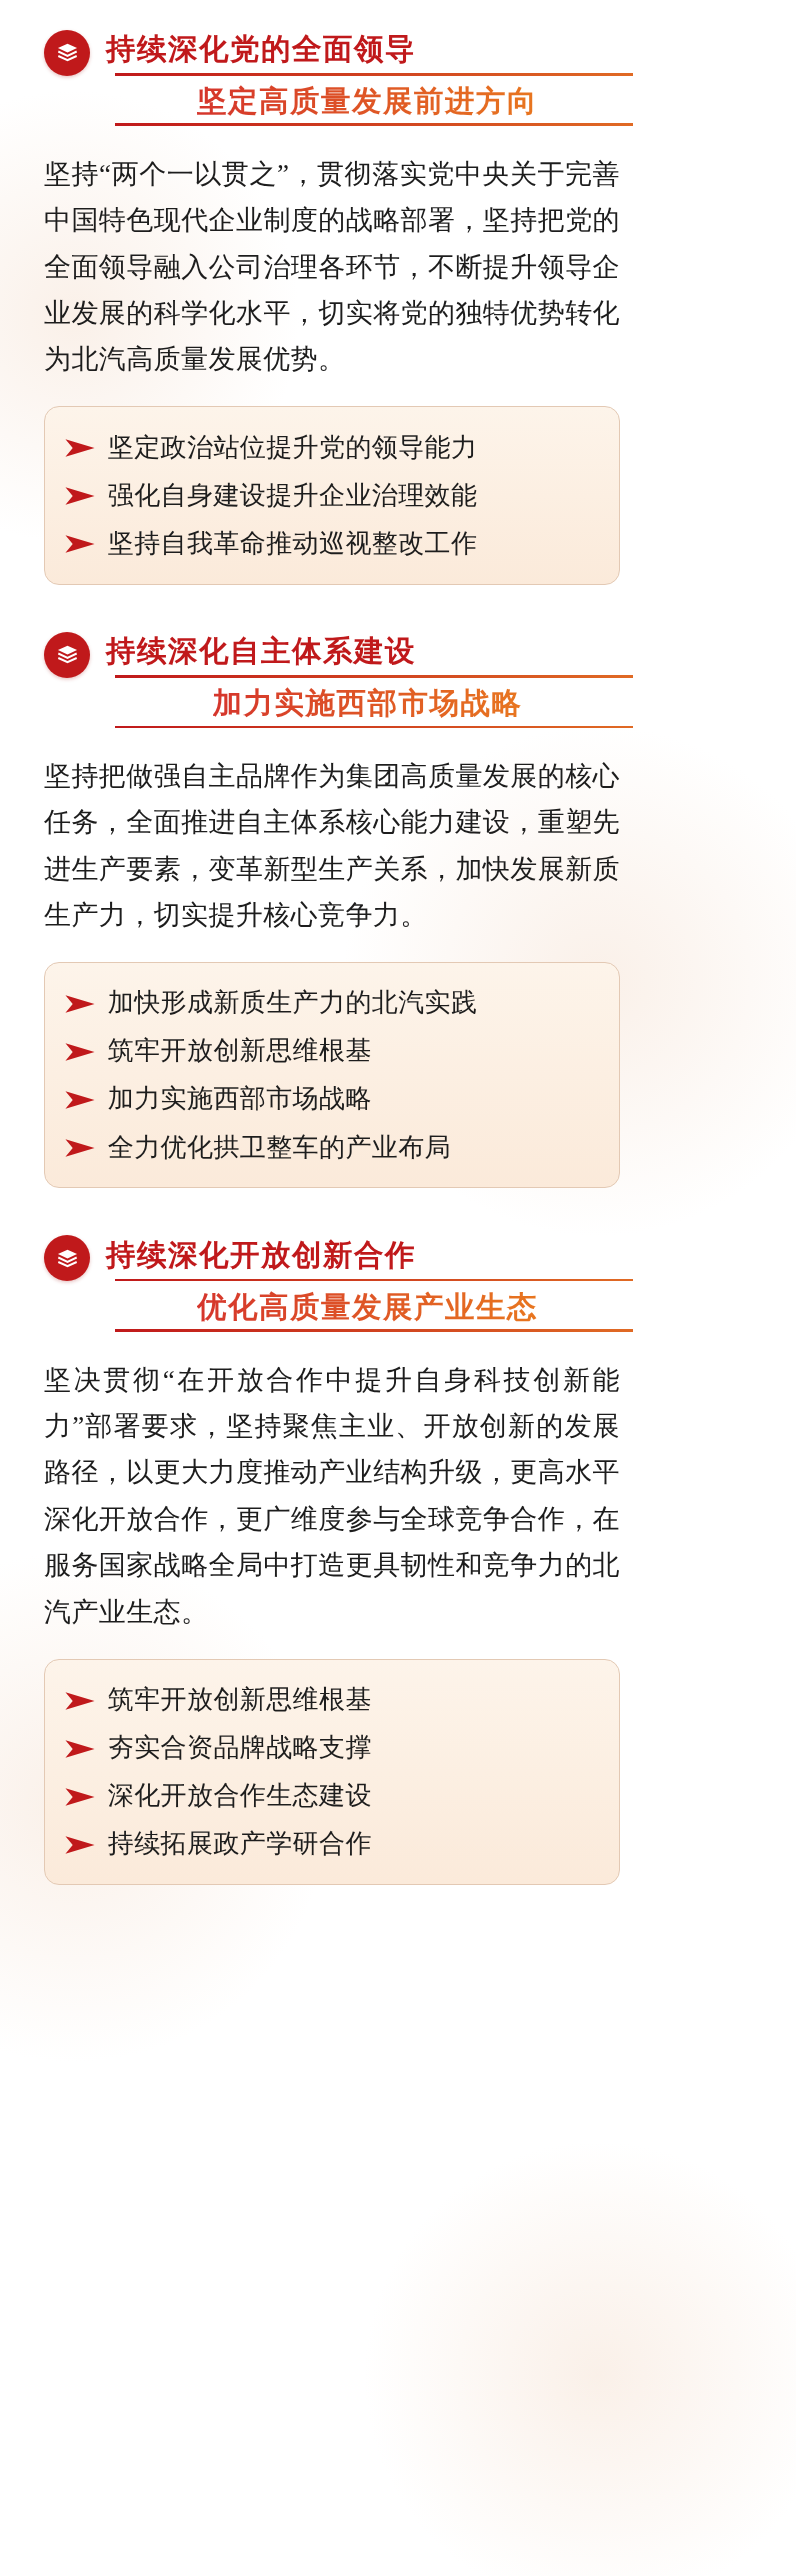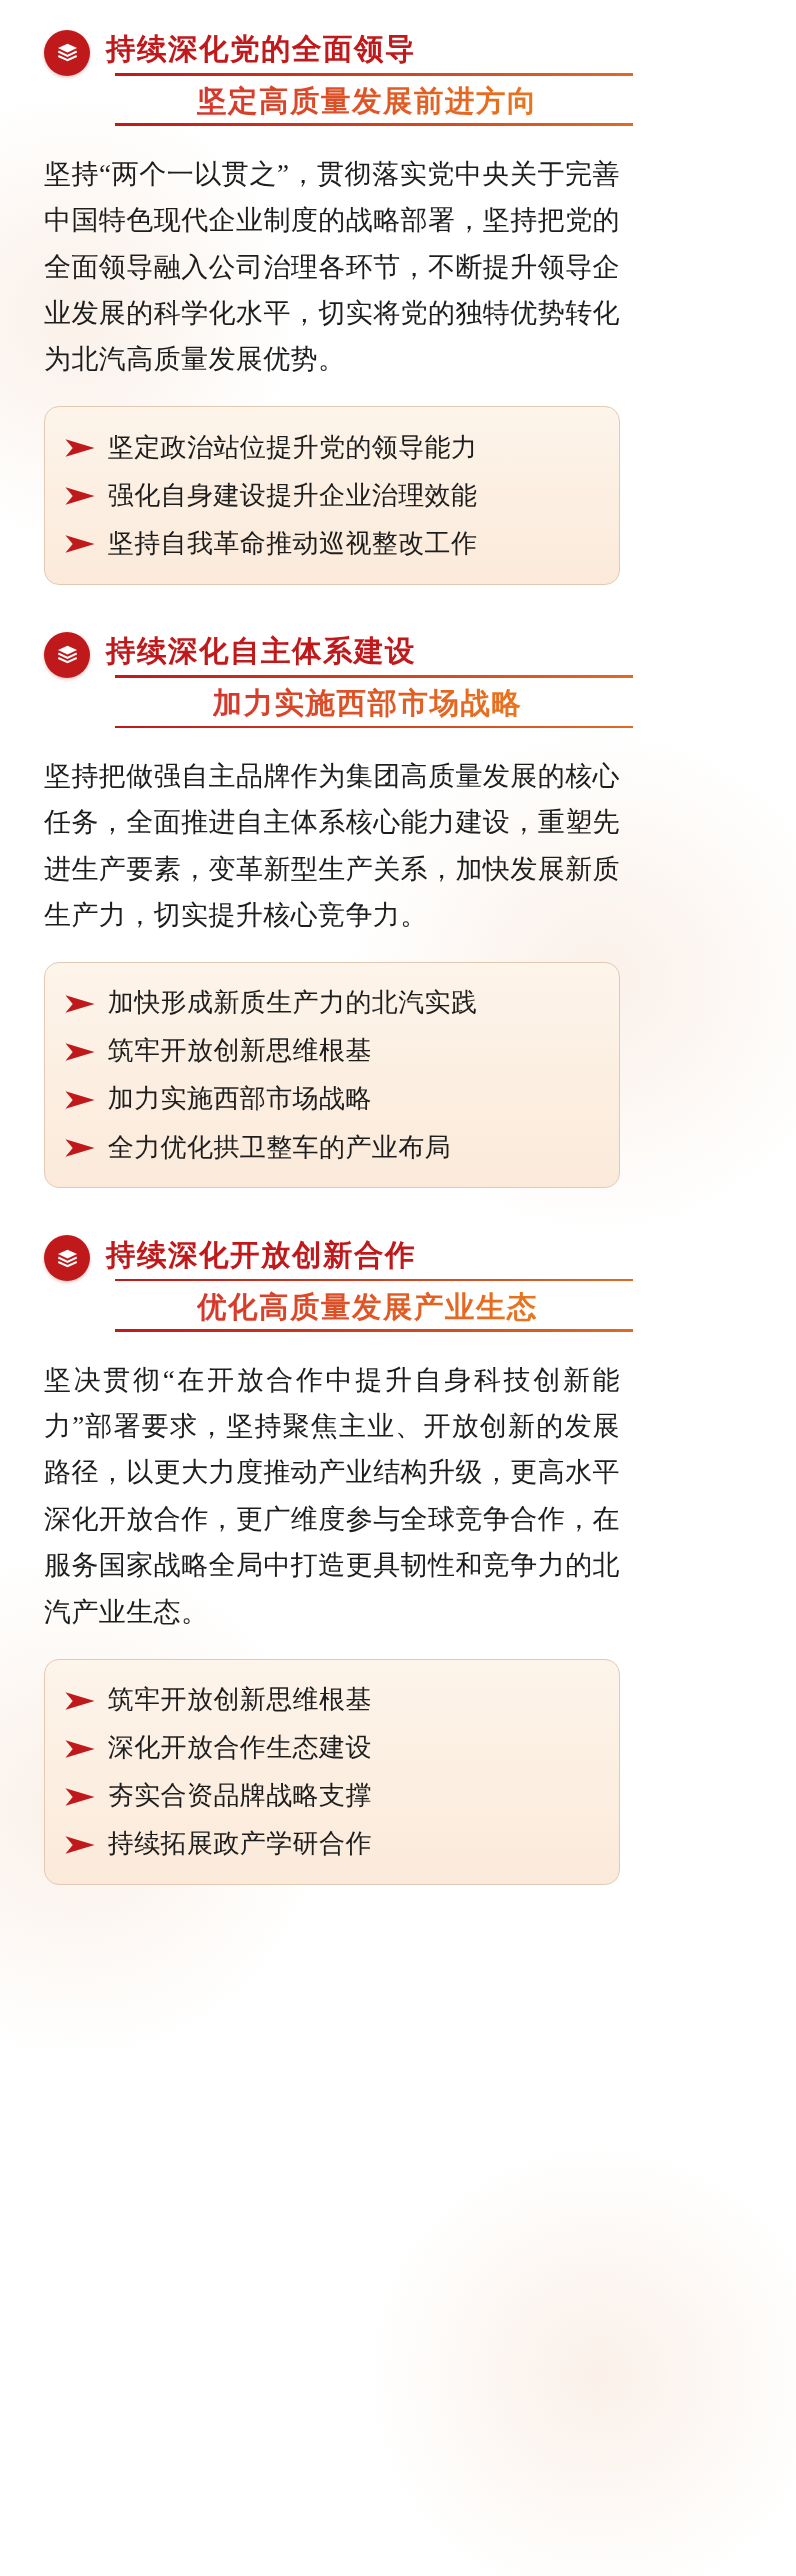--- a/index.html
+++ b/index.html
@@ -280,29 +280,29 @@
             </svg>
         </span>
         <span>筑牢开放创新思维根基</span>
       </div>
       <div class="bullet">
         <span class="arrow">
           <svg width="32" height="22" viewBox="0 0 44 30">
               <path d="M2 3 L42 15 L2 27 L12 15 Z" fill="#c0191b"></path>
             </svg>
         </span>
+        <span>夯实合资品牌战略支撑</span>
+      </div>
+      <div class="bullet">
+        <span class="arrow">
+          <svg width="32" height="22" viewBox="0 0 44 30">
+              <path d="M2 3 L42 15 L2 27 L12 15 Z" fill="#c0191b"></path>
+            </svg>
+        </span>
         <span>深化开放合作生态建设</span>
-      </div>
-      <div class="bullet">
-        <span class="arrow">
-          <svg width="32" height="22" viewBox="0 0 44 30">
-              <path d="M2 3 L42 15 L2 27 L12 15 Z" fill="#c0191b"></path>
-            </svg>
-        </span>
-        <span>夯实合资品牌战略支撑</span>
       </div>
       <div class="bullet">
         <span class="arrow">
           <svg width="32" height="22" viewBox="0 0 44 30">
               <path d="M2 3 L42 15 L2 27 L12 15 Z" fill="#c0191b"></path>
             </svg>
         </span>
         <span>持续拓展政产学研合作</span>
       </div>
     </div>

